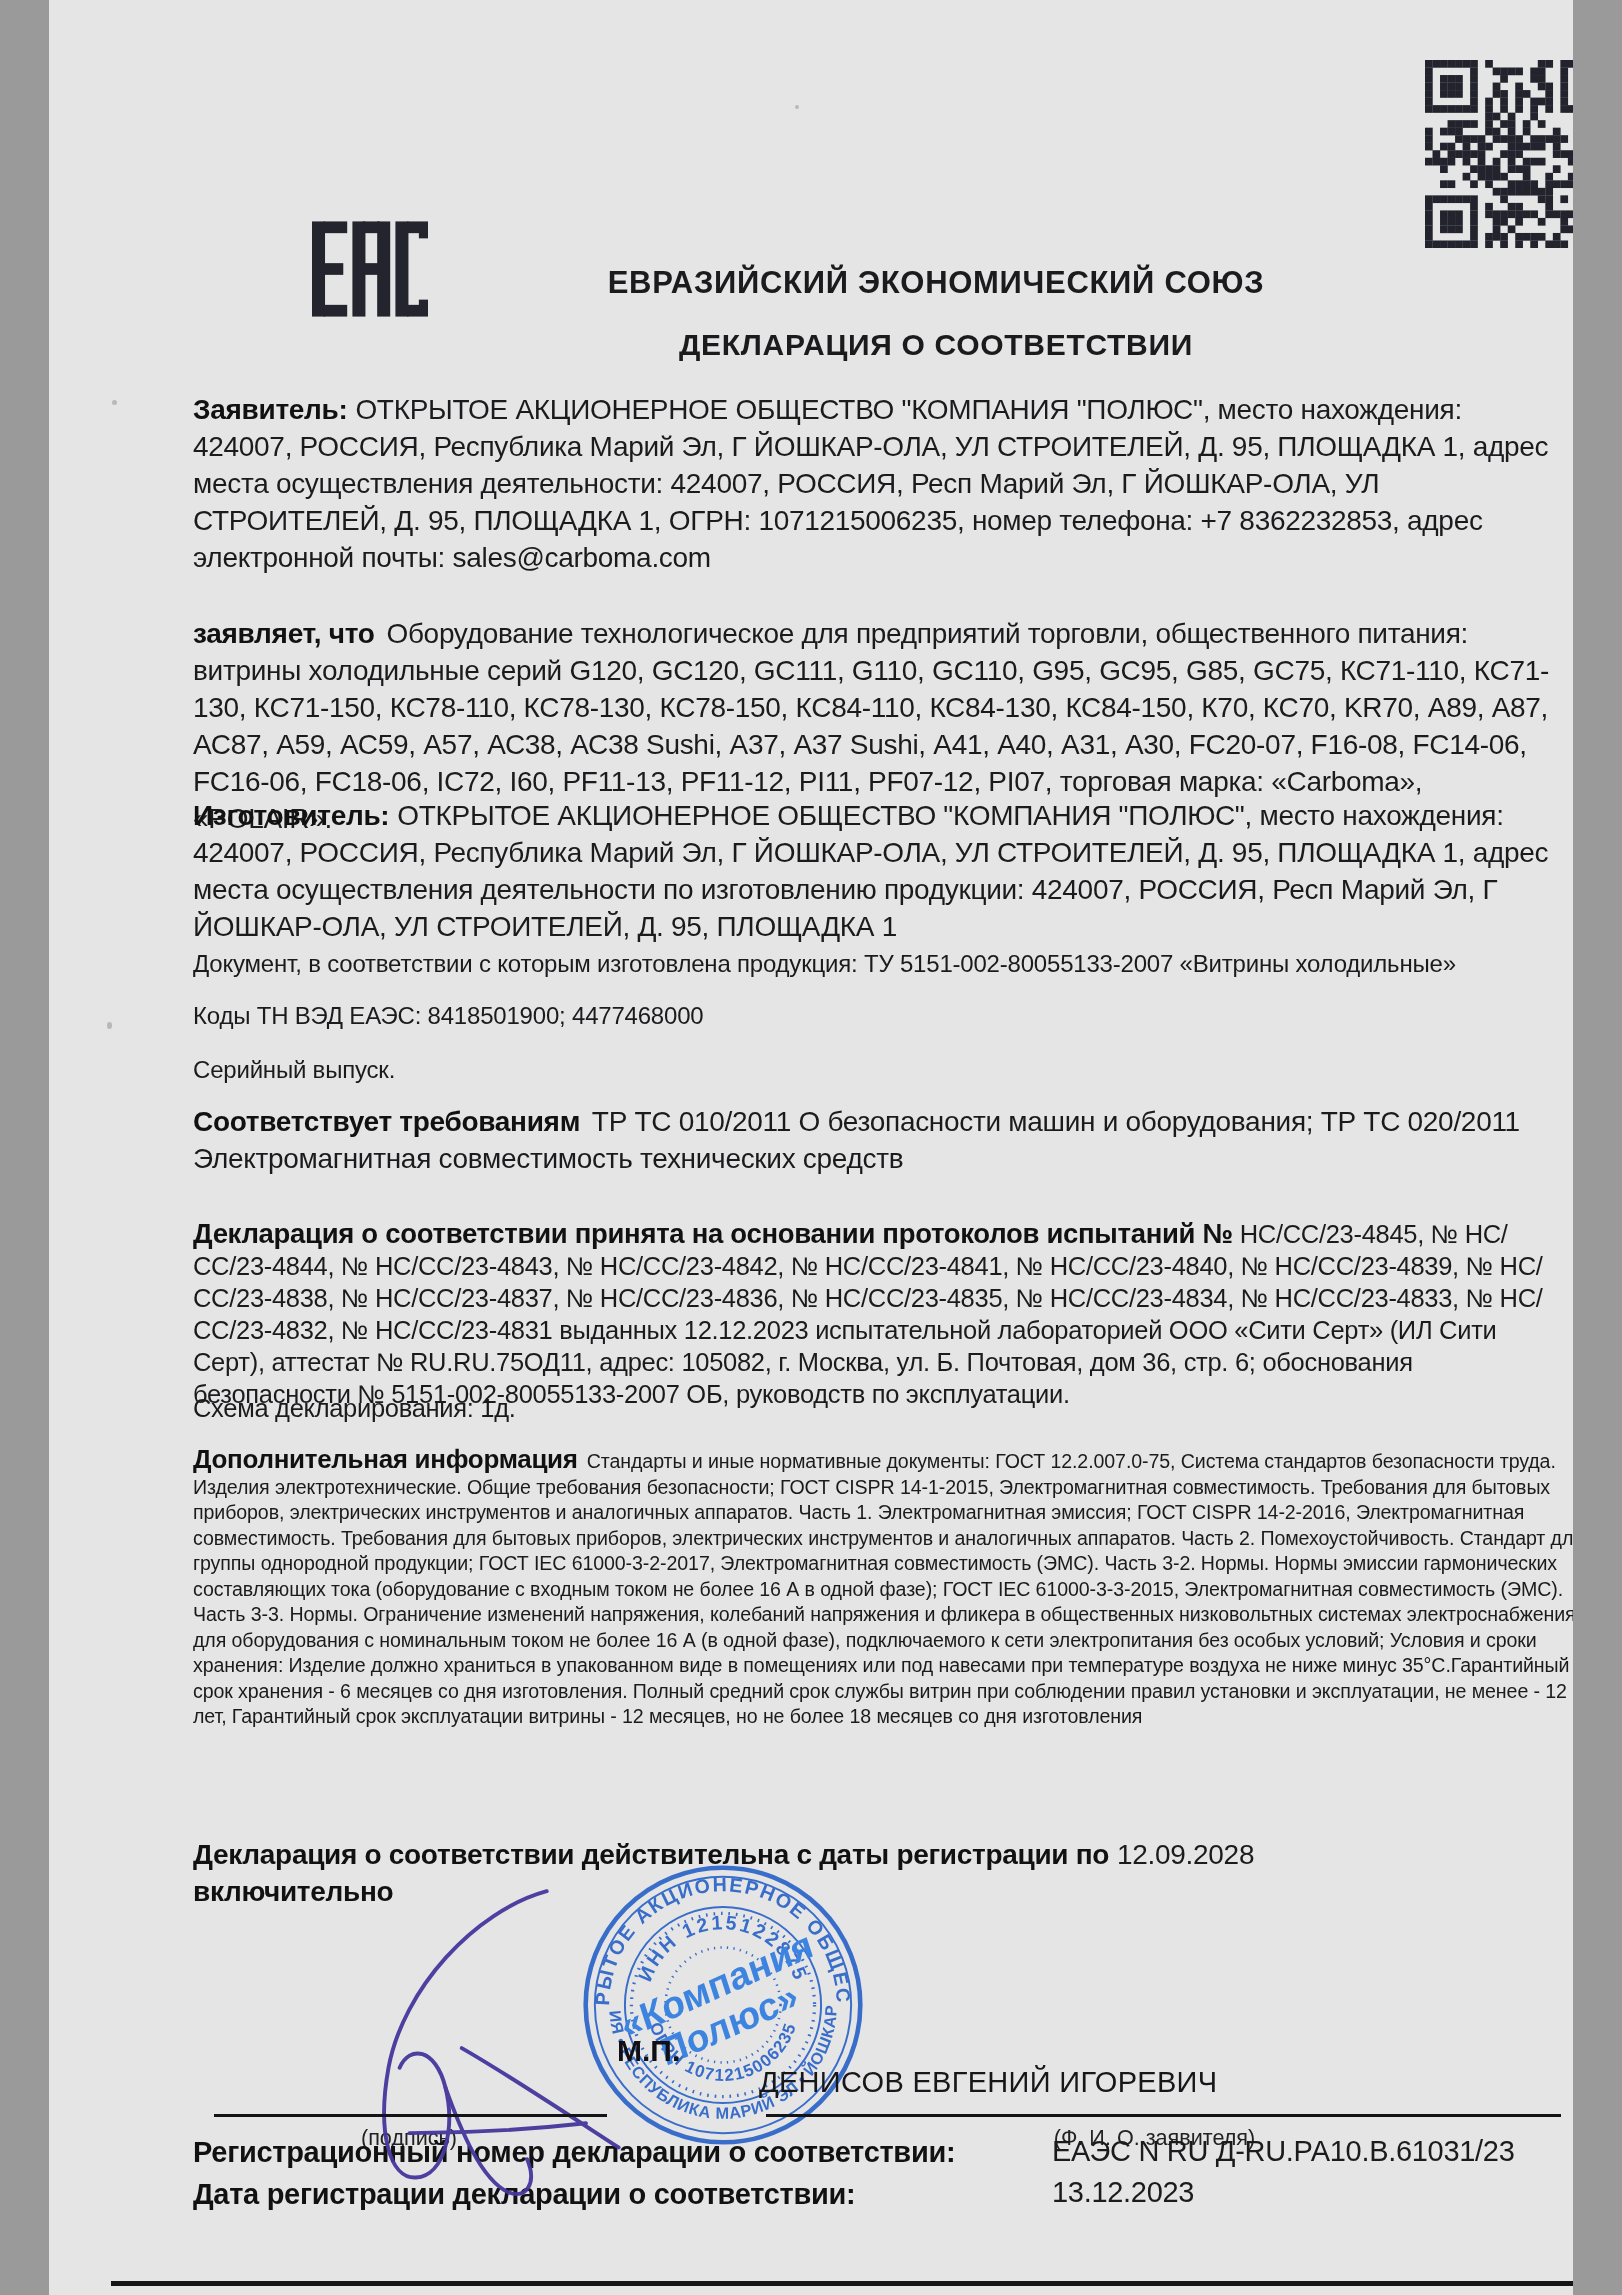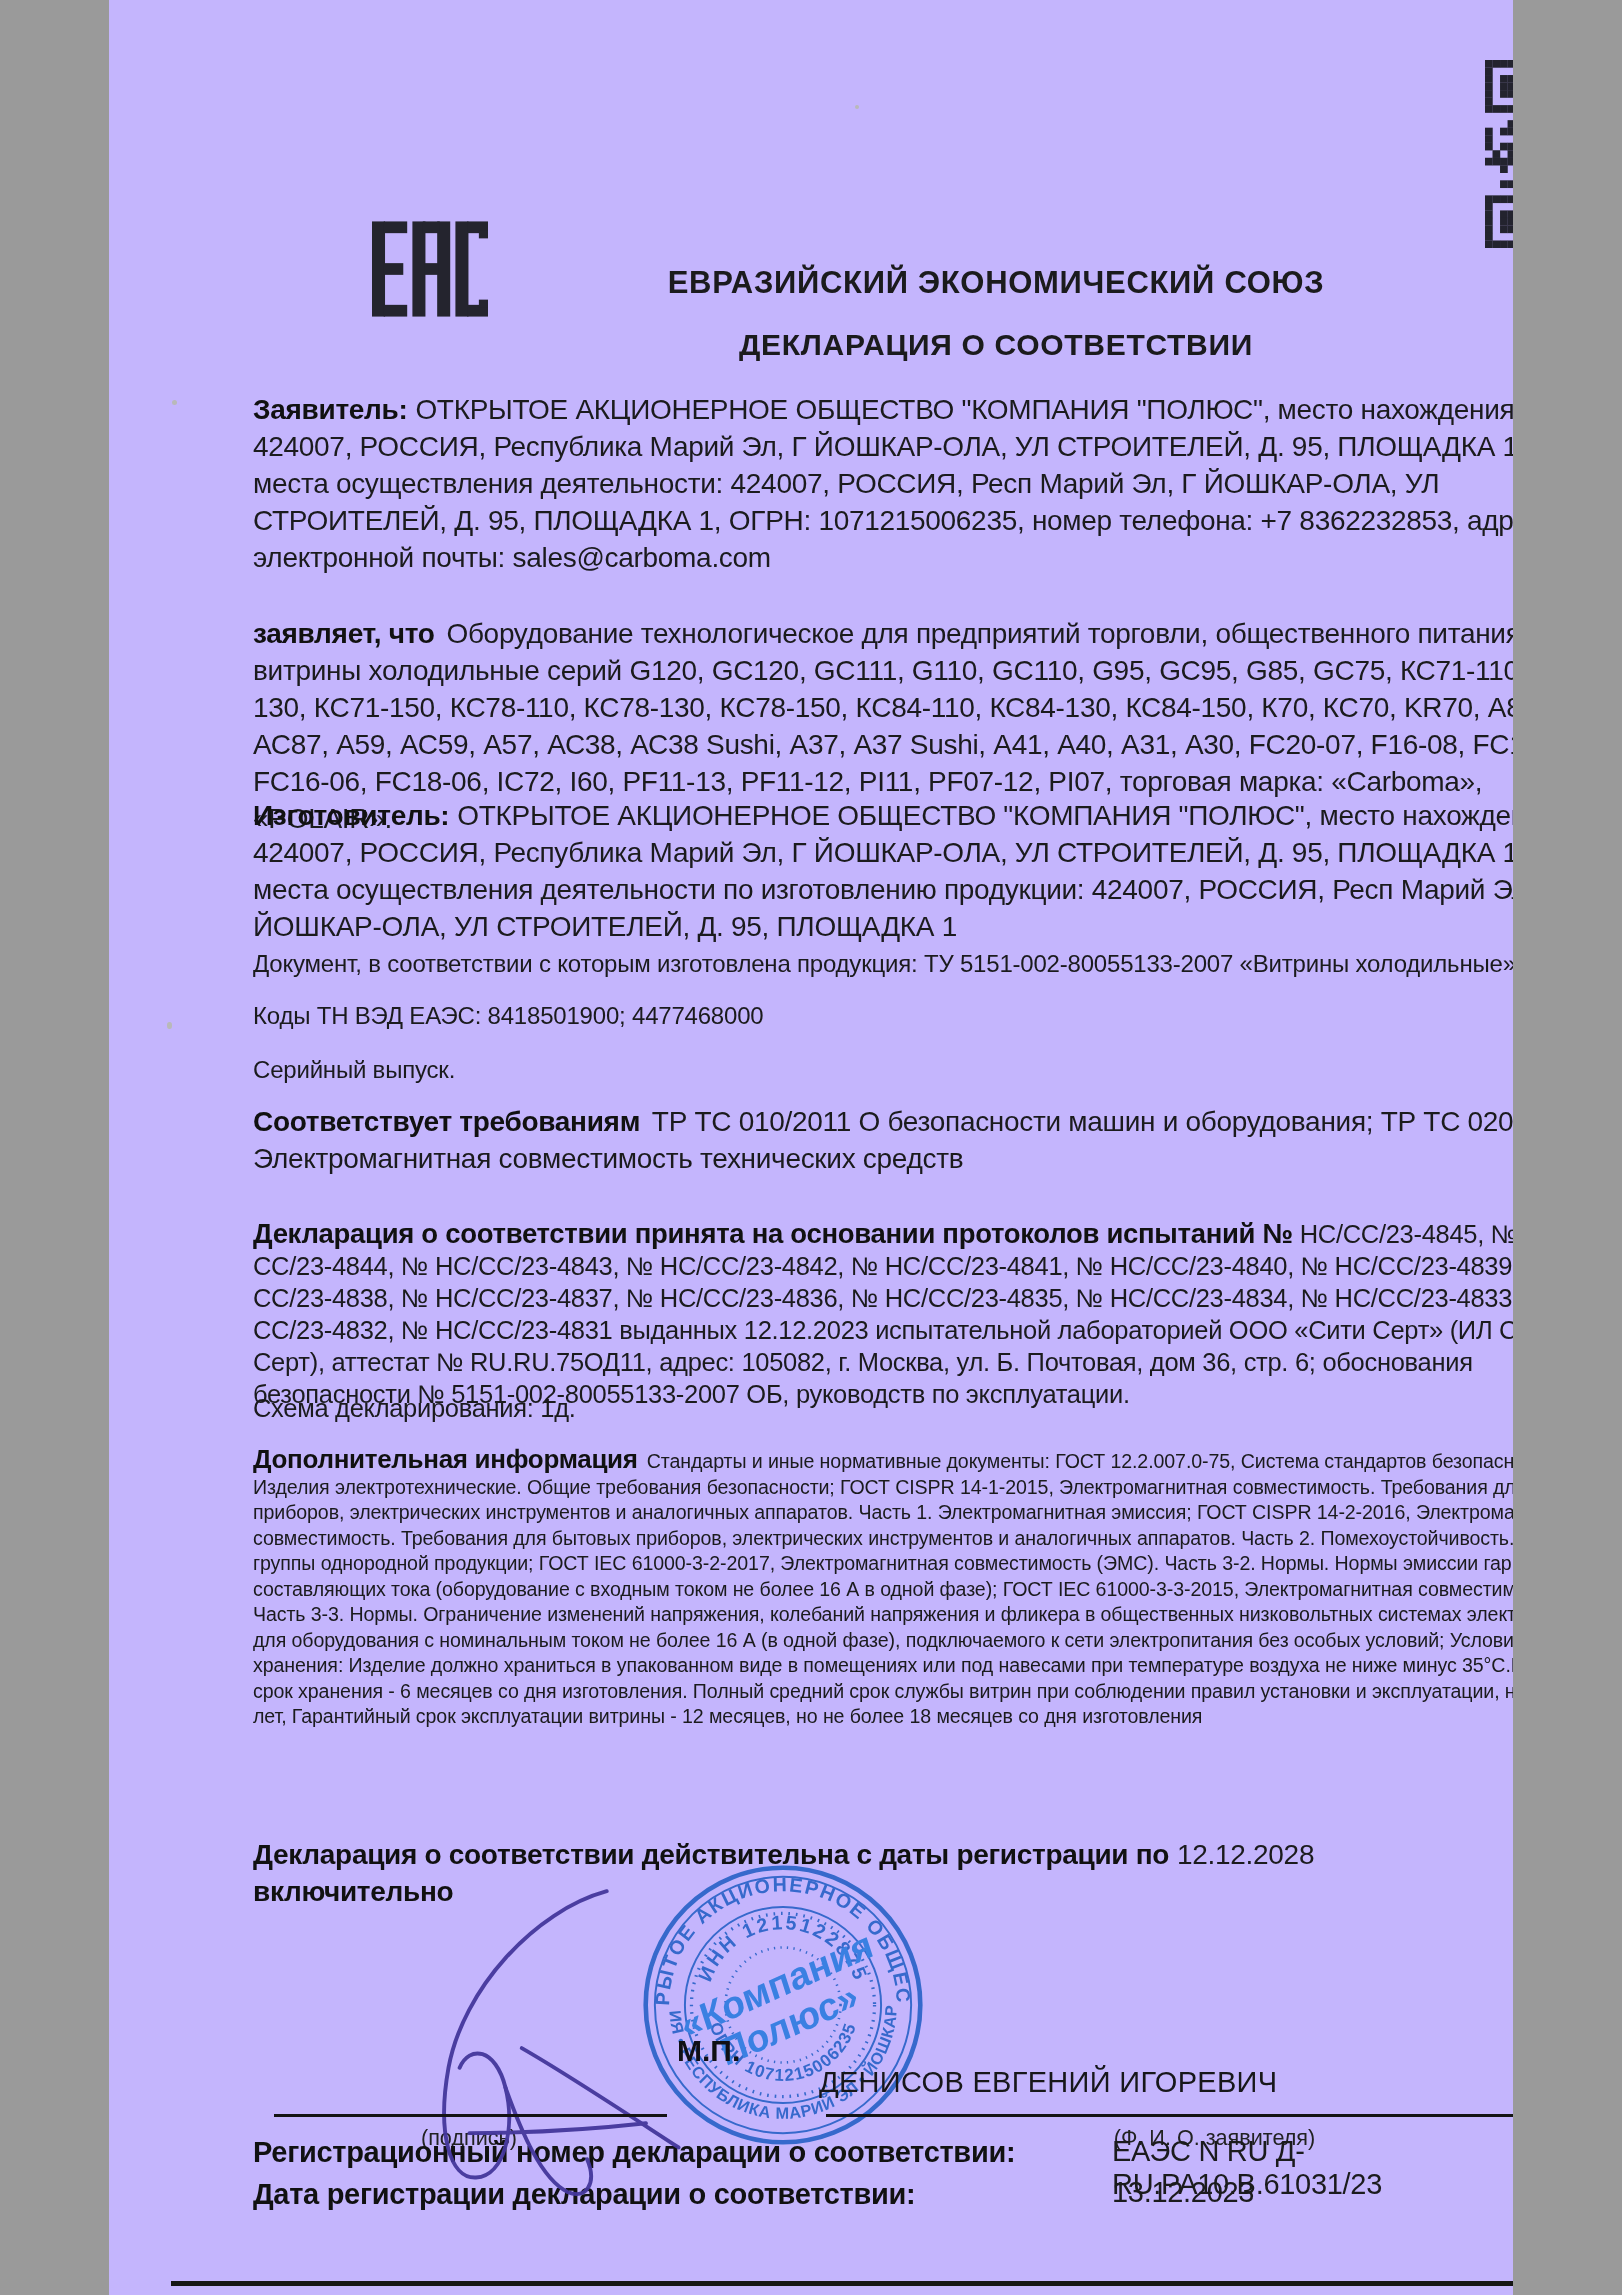--- a/index.html
+++ b/index.html
@@ -1,17 +1,17 @@
 <!DOCTYPE html>
 <html lang="ru" style="font-size:10.5px"><head>
 <meta charset="utf-8">
 <style>
   html,body{margin:0;padding:0;background:#9a9a9a;}
   .page{
-    position:relative;width:1404px;height:2295px;background:#c4b5fd;
+    position:relative;width:1524px;height:2295px;background:#e5e5e5;
     font-family:"Liberation Sans","DejaVu Sans",sans-serif;color:#1b1b1d;
     overflow:hidden;margin:0 auto;
   }
   .abs{position:absolute;}
   .body-par{font-size:28px;line-height:37px;letter-spacing:-0.3px;width:1364px;left:144px;}
   .lbl{font-weight:bold;color:#111;margin-right:7.9px;}
   .lbl-big{font-weight:bold;color:#111;margin-right:11.8px;}
   .title1{font-size:31px;font-weight:bold;letter-spacing:0.7px;text-align:center;width:1224px;left:275px;}
   .title2{font-size:30px;font-weight:bold;letter-spacing:0.7px;text-align:center;width:1224px;left:275px;}
   .small-par{font-size:24px;line-height:31px;letter-spacing:-0.2px;width:1364px;left:144px;}
@@ -395,21 +395,21 @@
   <div class="abs small-par" style="top:1000px;">Коды ТН ВЭД ЕАЭС: 8418501900; 4477468000</div>
   <div class="abs small-par" style="top:1054px;">Серийный выпуск.</div>
 
   <div class="abs body-par" style="top:1103px;"><span class="lbl-big">Соответствует требованиям</span><span>ТР ТС 010/2011 О безопасности машин и оборудования; ТР ТС 020/2011 Электромагнитная совместимость технических средств</span></div>
 
   <div class="abs proto-par" style="top:1218px;"><span class="lbl2">Декларация о соответствии принята на основании протоколов испытаний №</span> <span>НС/СС/23-4845, № НС/СС/23-4844, № НС/СС/23-4843, № НС/СС/23-4842, № НС/СС/23-4841, № НС/СС/23-4840, № НС/СС/23-4839, № НС/СС/23-4838, № НС/СС/23-4837, № НС/СС/23-4836, № НС/СС/23-4835, № НС/СС/23-4834, № НС/СС/23-4833, № НС/СС/23-4832, № НС/СС/23-4831 выданных 12.12.2023 испытательной лабораторией ООО «Сити Серт» (ИЛ Сити Серт), аттестат № RU.RU.75ОД11, адрес: 105082, г. Москва, ул. Б. Почтовая, дом 36, стр. 6; обоснования безопасности № 5151-002-80055133-2007 ОБ, руководств по эксплуатации.</span></div>
   <div class="abs proto-par" style="top:1392px;">Схема декларирования: 1д.</div>
 
   <div class="abs add-par" style="top:1447px;"><span class="addlbl">Дополнительная информация</span><span>Стандарты и иные нормативные документы: ГОСТ 12.2.007.0-75, Система стандартов безопасности труда. Изделия электротехнические. Общие требования безопасности; ГОСТ CISPR 14-1-2015, Электромагнитная совместимость. Требования для бытовых приборов, электрических инструментов и аналогичных аппаратов. Часть 1. Электромагнитная эмиссия; ГОСТ CISPR 14-2-2016, Электромагнитная совместимость. Требования для бытовых приборов, электрических инструментов и аналогичных аппаратов. Часть 2. Помехоустойчивость. Стандарт для группы однородной продукции; ГОСТ IEC 61000-3-2-2017, Электромагнитная совместимость (ЭМС). Часть 3-2. Нормы. Нормы эмиссии гармонических составляющих тока (оборудование с входным током не более 16 А в одной фазе); ГОСТ IEC 61000-3-3-2015, Электромагнитная совместимость (ЭМС). Часть 3-3. Нормы. Ограничение изменений напряжения, колебаний напряжения и фликера в общественных низковольтных системах электроснабжения для оборудования с номинальным током не более 16 А (в одной фазе), подключаемого к сети электропитания без особых условий; Условия и сроки хранения: Изделие должно храниться в упакованном виде в помещениях или под навесами при температуре воздуха не ниже минус 35°С.Гарантийный срок хранения - 6 месяцев со дня изготовления. Полный средний срок службы витрин при соблюдении правил установки и эксплуатации, не менее - 12 лет, Гарантийный срок эксплуатации витрины - 12 месяцев, но не более 18 месяцев со дня изготовления</span></div>
 
-  <div class="abs body-par" style="top:1836px;"><span class="lbl">Декларация о соответствии действительна с даты регистрации по</span><span>12.12.2028</span><br><span class="lbl">включительно</span></div>
+  <div class="abs body-par" style="top:1836px;"><span class="lbl">Декларация о соответствии действительна с даты регистрации по</span><span>12.09.2028</span><br><span class="lbl">включительно</span></div>
 
   <svg class="abs" style="left:262px;top:1852px;z-index:2;" width="393" height="353" viewBox="0 0 600 540">
     <g fill="none" stroke="#44379c" stroke-width="6" stroke-linecap="round" opacity="0.95">
       <path d="M 360,60 C 250,90 140,210 118,330 C 100,430 120,500 160,498 C 205,495 220,420 205,360 C 190,300 150,295 135,330"></path>
       <path d="M 205,360 C 230,430 260,500 300,520 C 330,533 345,505 330,470"></path>
       <path d="M 150,430 C 230,430 330,425 420,415"></path>
       <path d="M 230,300 C 300,340 390,400 470,452"></path>
     </g>
   </svg>
 

